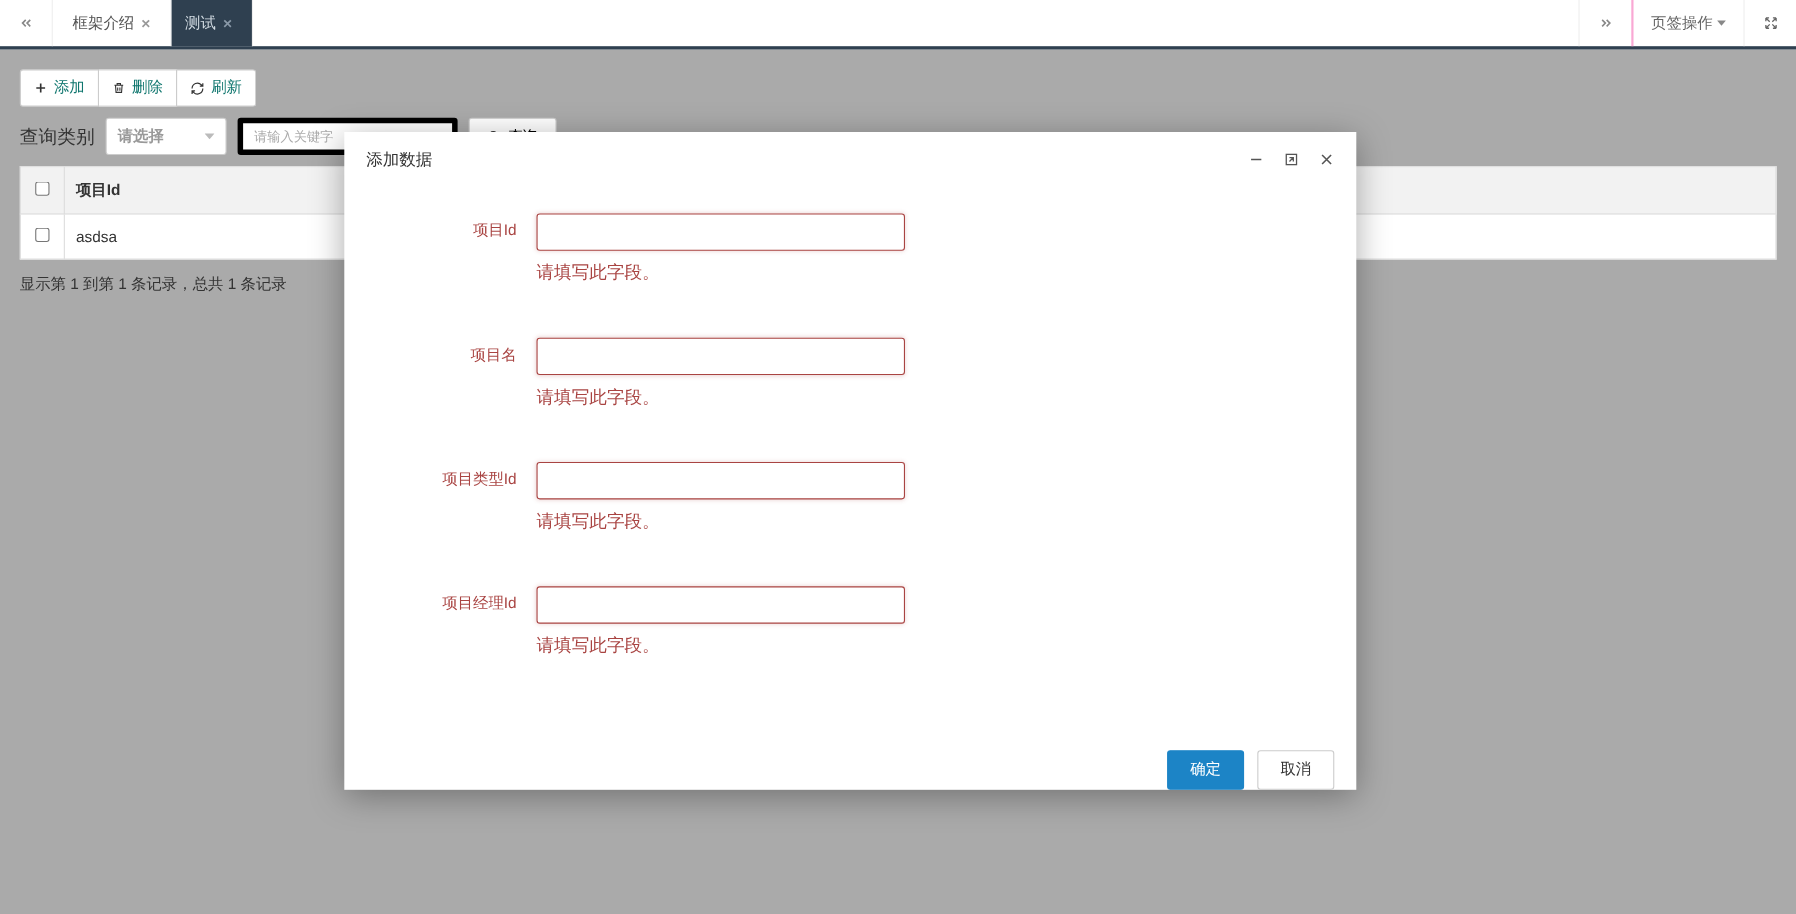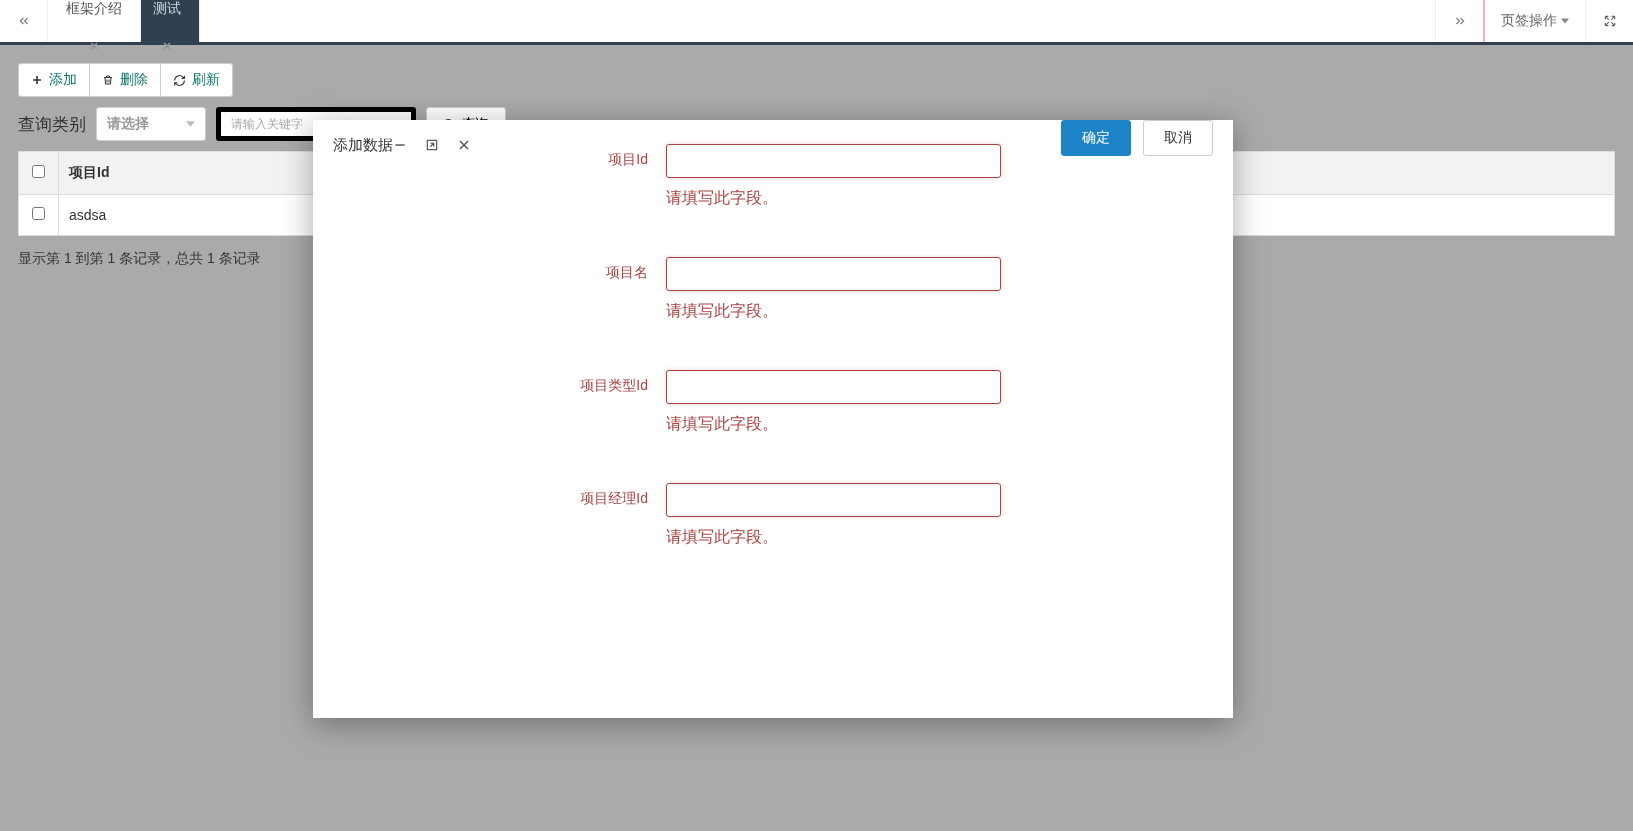--- a/index.html
+++ b/index.html
@@ -2,21 +2,21 @@
 <html><head>
 <meta charset="utf-8">
 <style>
 * { box-sizing: border-box; margin: 0; padding: 0; }
 body { font-family: -apple-system, "Helvetica Neue", Arial, "Microsoft YaHei", sans-serif; font-size: 14px; color: #333; background: #aaa; overflow: hidden; }
 
 
 .tab-bar { height: 45px; background: #fff; display: flex; align-items: stretch; border-bottom: 3px solid #2f4050; position: relative; }
 .tab-scroll-left, .tab-scroll-right { width: 48px; display: flex; align-items: center; justify-content: center; cursor: pointer; color: #888; border-right: 1px solid #eee; }
 .tab-scroll-right { border-left: 1px solid #eee; border-right: none; margin-left: auto; }
-.tab { padding: 0 18px; display: flex; align-items: center; gap: 22px; font-size: 14px; color: #555; cursor: pointer; border-right: 1px solid #eee; white-space: nowrap; flex-direction: column; }
+.tab { padding: 0 18px; display: flex; align-items: center; gap: 6px; font-size: 14px; color: #555; cursor: pointer; border-right: 1px solid #eee; white-space: nowrap; }
 .tab.active { background: #2f4050; color: #d4dde4; padding-left: 12px; }
 .tab .close-x { font-size: 11px; color: #999; font-weight: bold; }
 .tab.active .close-x { color: #8a99a8; }
 .tab-ops { padding: 0 16px; display: flex; align-items: center; gap: 4px; color: #666; border-left: 2px solid #f9a8d4; cursor: pointer; }
 .tab-fullscreen { width: 48px; display: flex; align-items: center; justify-content: center; border-left: 1px solid #eee; color: #666; cursor: pointer; }
 
 
 .page { position: relative; padding: 18px; }
 
 .toolbar-row { display: flex; gap: 0; background: transparent; margin-bottom: 10px; }
@@ -35,31 +35,31 @@
 
 .table { width: 100%; border-collapse: collapse; background: #fff; }
 .table th, .table td { border: 1px solid #ddd; padding: 12px 10px; text-align: left; font-size: 14px; }
 .table th { background: #f2f2f2; font-weight: 700; }
 .table .chk-col { width: 40px; text-align: center; }
 
 .pagination-info { margin-top: 14px; font-size: 14px; color: #333; }
 
 
 .modal-backdrop { position: fixed; inset: 0; z-index: 50; }
-.modal { position: absolute; left: 313px; top: 120px; width: 920px; height: 598px; background: #fff; box-shadow: 0 6px 30px rgba(0,0,0,0.35); display: flex; flex-direction: row; }
+.modal { position: absolute; left: 313px; top: 120px; width: 920px; height: 598px; background: #fff; box-shadow: 0 6px 30px rgba(0,0,0,0.35); display: flex; flex-direction: column; }
 .modal-header { height: 50px; display: flex; align-items: center; padding: 0 20px; font-size: 15px; color: #333; }
 .modal-header .win-ctrls { margin-left: auto; display: flex; gap: 18px; color: #666; font-size: 16px; }
 .modal-header .win-ctrls span { cursor: pointer; display: inline-flex; align-items: center; }
 .modal-body { flex: 1; padding: 24px 40px; overflow: auto; }
 .form-row { display: flex; align-items: flex-start; margin-bottom: 48px; }
 .form-label { width: 135px; text-align: right; padding-right: 18px; font-size: 14px; color: #a94442; padding-top: 7px; font-weight: 500; }
 .form-field { width: 335px; }
 .form-input { width: 100%; height: 34px; border: 1px solid #a94442; border-radius: 3px; padding: 0 10px; background: #fff; outline: none; box-shadow: 0 0 4px rgba(169,68,66,0.25); }
 .form-err { margin-top: 10px; font-size: 16px; color: #a94442; }
-.modal-footer { height: 64px; display: flex; align-items: flex-start; justify-content: flex-end; padding: 0 20px; gap: 12px; }
+.modal-footer { height: 64px; display: flex; align-items: flex-end; justify-content: flex-end; padding: 0 20px; gap: 12px; }
 .btn-primary { background: #1c84c6; color: #fff; border: 1px solid #1c84c6; border-radius: 3px; padding: 8px 20px; font-size: 14px; cursor: pointer; }
 .btn-default { background: #fff; color: #333; border: 1px solid #ccc; border-radius: 3px; padding: 8px 20px; font-size: 14px; cursor: pointer; }
 
 
 .ico { display: inline-block; }
 svg { display: block; }
 </style>
 </head>
 <body>
 

